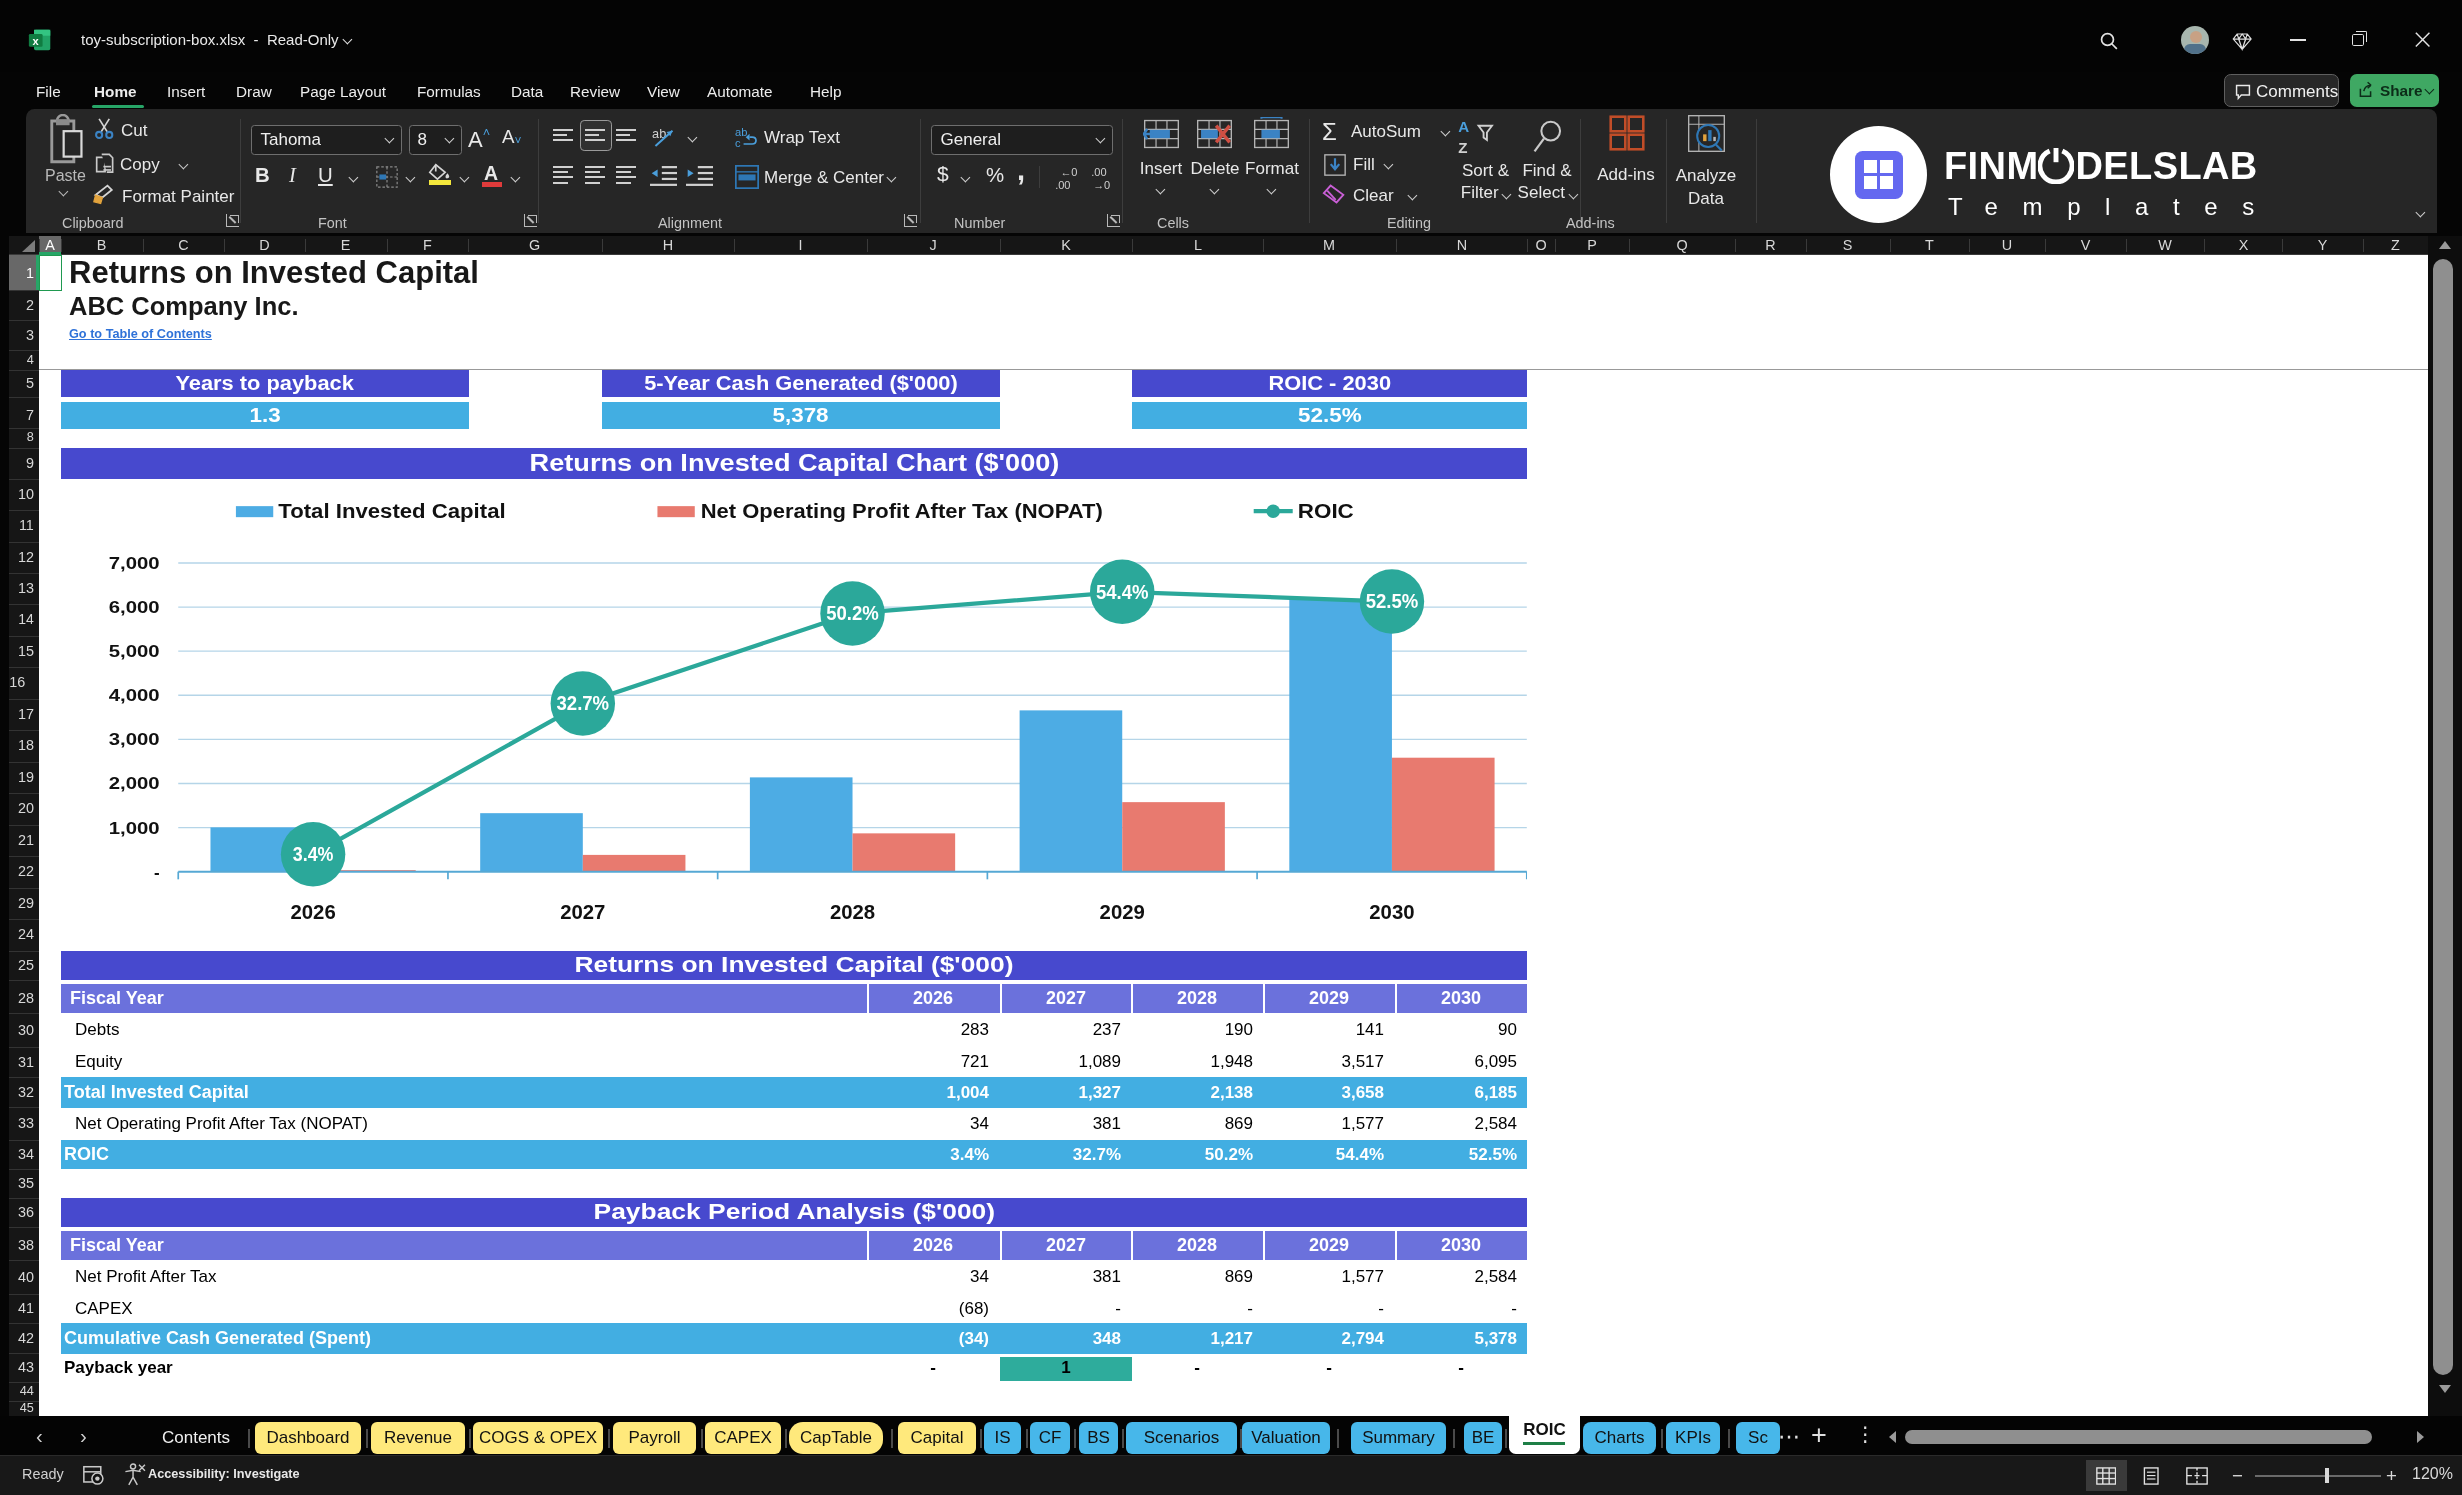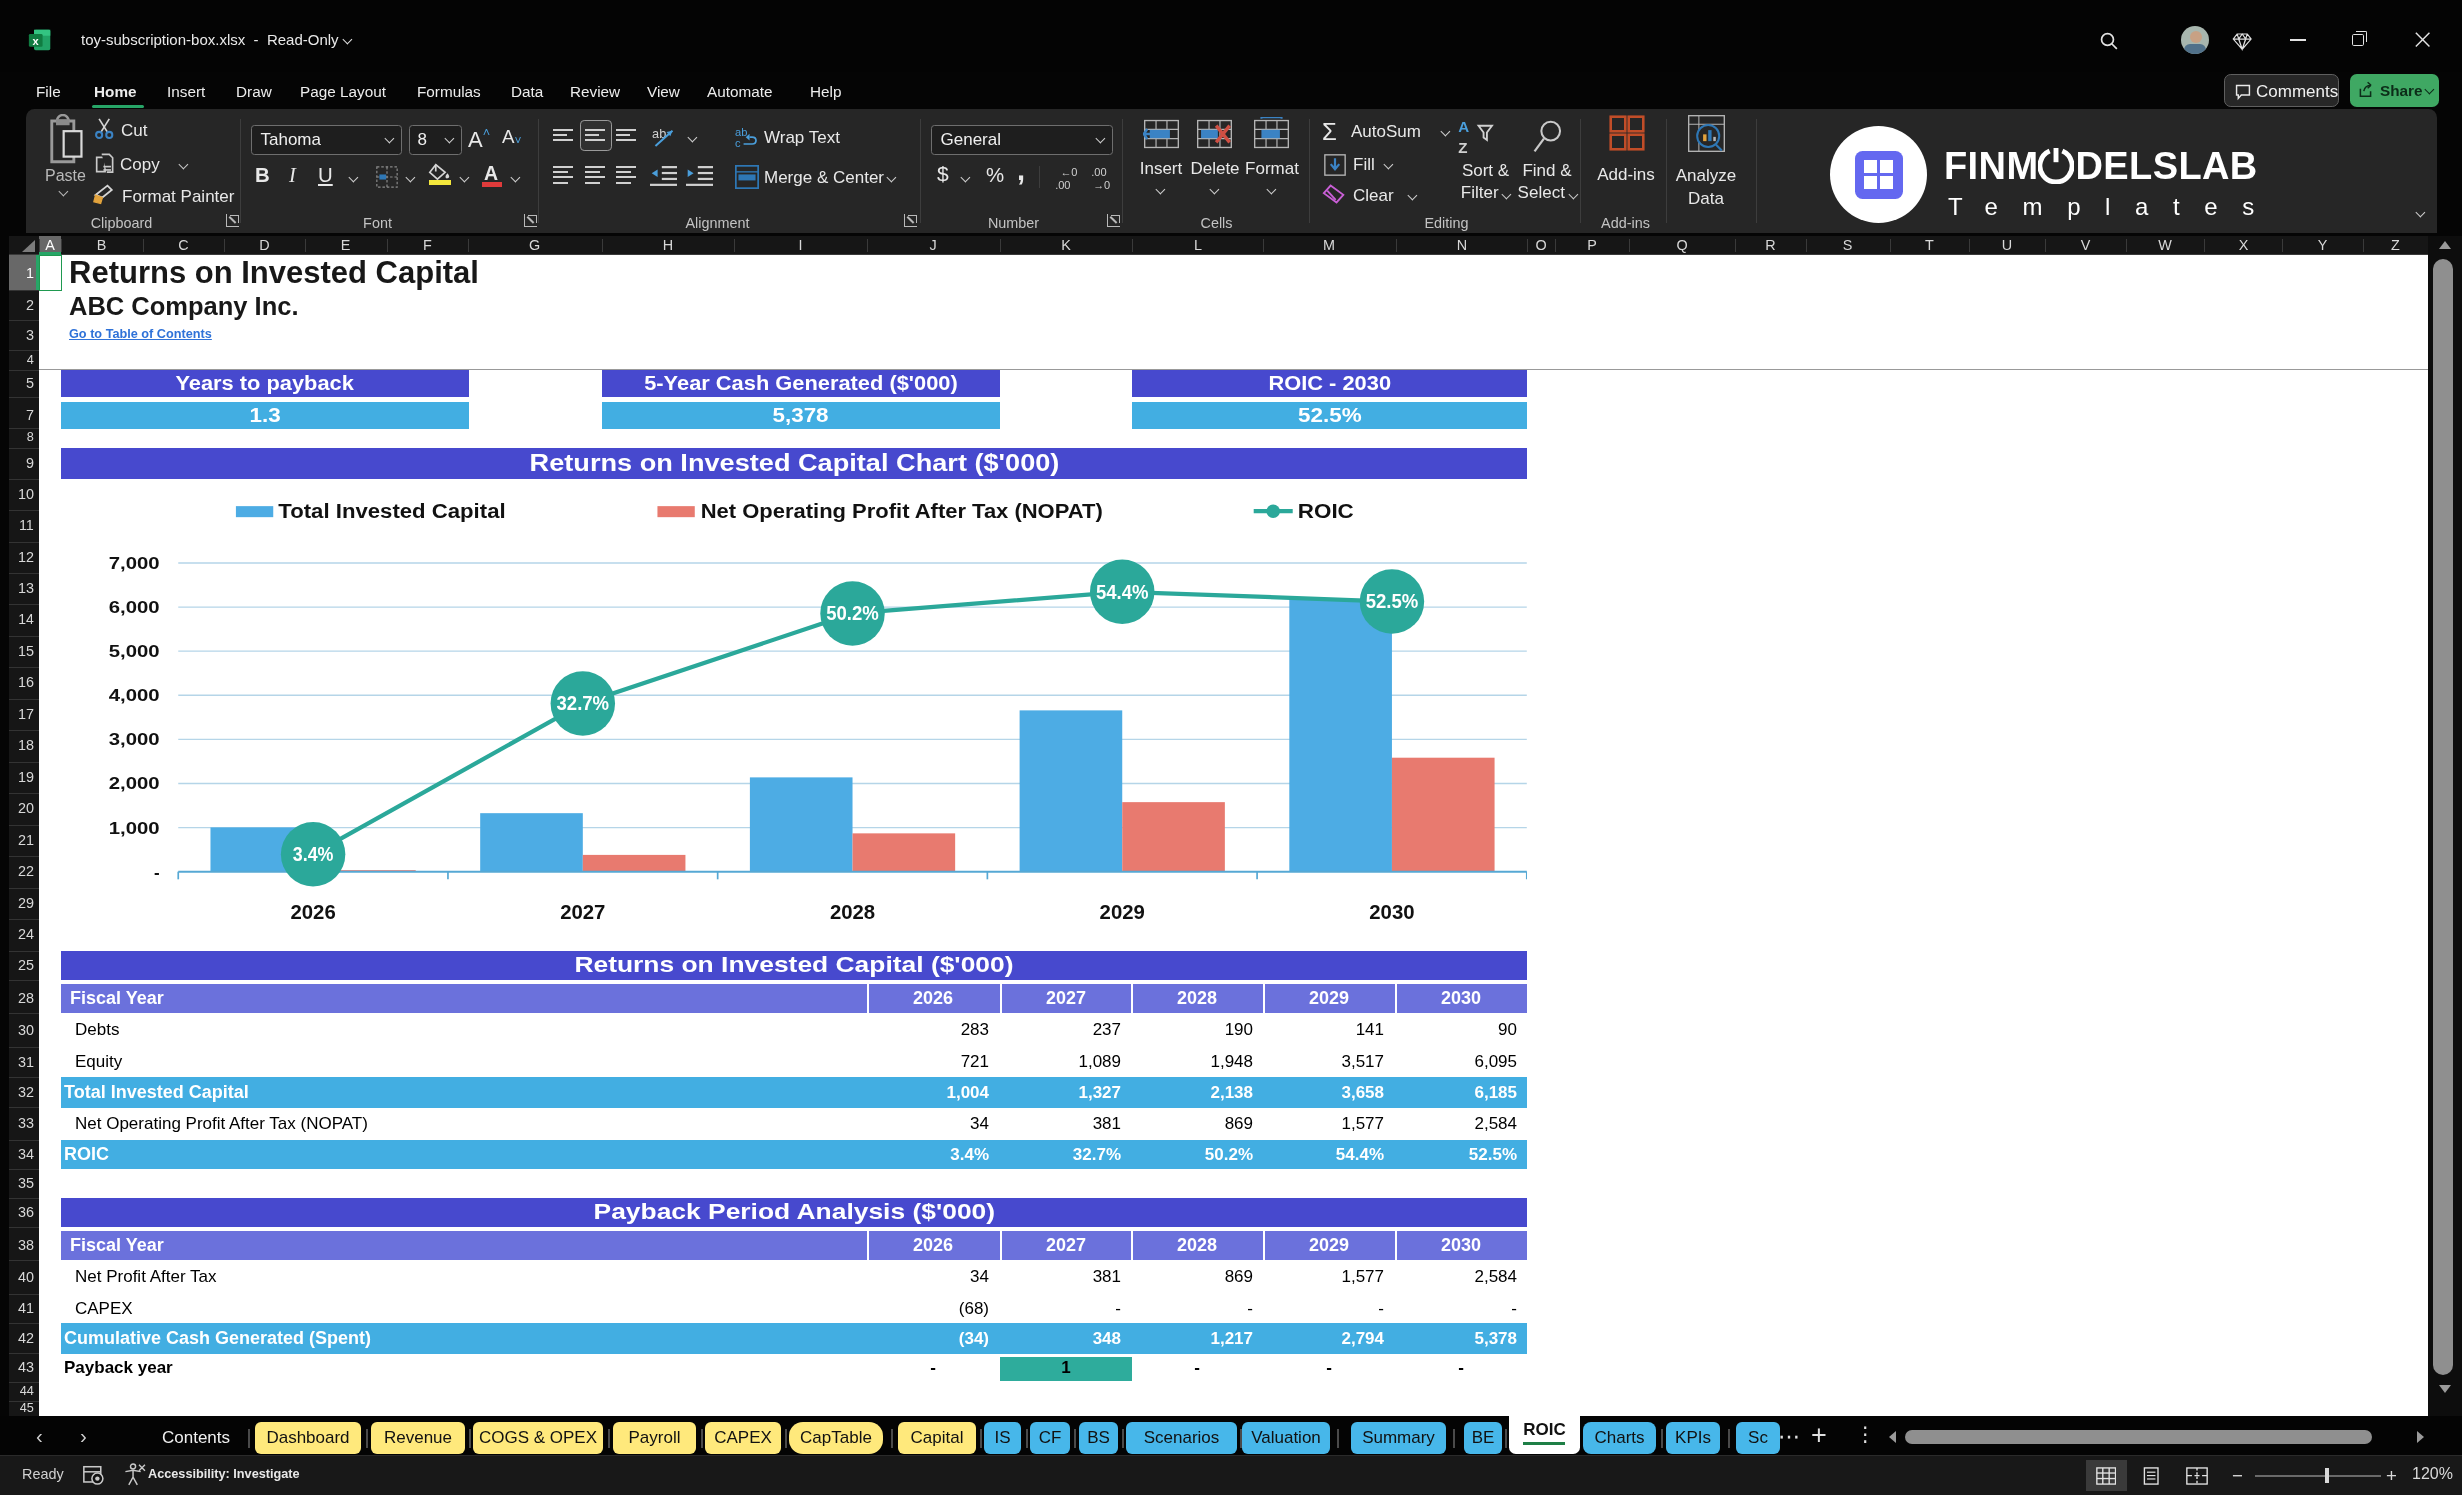--- a/index.html
+++ b/index.html
@@ -1,19 +1,19 @@
 <!DOCTYPE html>
 <html style="font-size:13.6px"><head><meta charset="utf-8"><style>
 *{margin:0;padding:0;box-sizing:border-box;}
 html,body{width:2462px;height:1495px;background:#050505;font-family:"Liberation Sans",sans-serif;overflow:hidden;}
 body{position:relative;}
 .a{position:absolute;}
 .band{position:absolute;background:#4749CE;color:#fff;font-weight:bold;text-align:center;}
 .mitem{position:absolute;color:#ededed;font-size:15.3px;}
-.glab{position:absolute;color:#c3c3c3;font-size:14.4px;text-align:center;}
+.glab{position:absolute;color:#c3c3c3;font-size:14.4px;text-align:left;}
 .rlab{position:absolute;color:#e8e8e8;font-size:17px;}
 .chev{display:inline-block;width:6.8px;height:6.8px;border-right:1.7px solid #cfcfcf;border-bottom:1.7px solid #cfcfcf;transform:rotate(45deg);}
 .launch{position:absolute;width:12.7px;height:12.7px;border-left:1.4px solid #b9b9b9;border-bottom:1.4px solid #b9b9b9;}
 .launch:before{content:"";position:absolute;left:3.4px;top:0.8px;width:7.6px;height:7.6px;border-right:1.4px solid #b9b9b9;border-top:1.4px solid #b9b9b9;}
 .launch:after{content:"";position:absolute;left:3.4px;top:1.7px;width:8.5px;height:1.7px;background:#b9b9b9;transform:rotate(45deg);transform-origin:0 0;}
 </style></head><body>
 
 <div class="a" style="left:0;top:0;width:2462px;height:72px;background:#040404;"></div>
 <svg class="a" style="left:28px;top:28px;" width="24" height="24" viewBox="0 0 28 28">
 <rect x="7" y="2" width="19" height="24" rx="2" fill="#21A366"></rect>
@@ -391,21 +391,21 @@
 <div class="a" style="left:9.3px;top:510px;width:24.6px;height:31.5px;color:#d8d8d8;font-size:14.4px;text-align:right;line-height:31.5px;">11</div>
 <div class="a" style="left:9.3px;top:542px;width:30px;height:0.8px;background:#333;"></div>
 <div class="a" style="left:9.3px;top:542px;width:24.6px;height:31.5px;color:#d8d8d8;font-size:14.4px;text-align:right;line-height:31.5px;">12</div>
 <div class="a" style="left:9.3px;top:573px;width:30px;height:0.8px;background:#333;"></div>
 <div class="a" style="left:9.3px;top:573px;width:24.6px;height:31.5px;color:#d8d8d8;font-size:14.4px;text-align:right;line-height:31.5px;">13</div>
 <div class="a" style="left:9.3px;top:604px;width:30px;height:0.8px;background:#333;"></div>
 <div class="a" style="left:9.3px;top:604px;width:24.6px;height:31.5px;color:#d8d8d8;font-size:14px;text-align:right;line-height:31.5px;">14</div>
 <div class="a" style="left:9.3px;top:636px;width:30px;height:0.8px;background:#333;"></div>
 <div class="a" style="left:9.3px;top:636px;width:24.6px;height:31.5px;color:#d8d8d8;font-size:14.4px;text-align:right;line-height:31.5px;">15</div>
 <div class="a" style="left:9.3px;top:667px;width:30px;height:0.8px;background:#333;"></div>
-<div class="a" style="left:9.3px;top:667px;width:24.6px;height:16px;color:#d8d8d8;font-size:14.4px;text-align:right;line-height:31.5px;">16</div>
+<div class="a" style="left:9.3px;top:667px;width:24.6px;height:16px;color:#d8d8d8;font-size:14.4px;line-height:31.5px;">16</div>
 <div class="a" style="left:9.3px;top:699px;width:30px;height:0.8px;background:#333;"></div>
 <div class="a" style="left:9.3px;top:699px;width:24.6px;height:31.5px;color:#d8d8d8;font-size:14.4px;text-align:right;line-height:31.5px;">17</div>
 <div class="a" style="left:9.3px;top:730px;width:30px;height:0.8px;background:#333;"></div>
 <div class="a" style="left:9.3px;top:730px;width:24.6px;height:31.5px;color:#d8d8d8;font-size:14.4px;text-align:right;line-height:31.5px;">18</div>
 <div class="a" style="left:9.3px;top:762px;width:30px;height:0.8px;background:#333;"></div>
 <div class="a" style="left:9.3px;top:762px;width:24.6px;height:31.5px;color:#d8d8d8;font-size:14.4px;text-align:right;line-height:31.5px;">19</div>
 <div class="a" style="left:9.3px;top:793px;width:30px;height:0.8px;background:#333;"></div>
 <div class="a" style="left:9.3px;top:793px;width:24.6px;height:31.5px;color:#d8d8d8;font-size:14.4px;text-align:right;line-height:31.5px;">20</div>
 <div class="a" style="left:9.3px;top:825px;width:30px;height:0.8px;background:#333;"></div>
 <div class="a" style="left:9.3px;top:825px;width:24.6px;height:31.5px;color:#d8d8d8;font-size:14.4px;text-align:right;line-height:31.5px;">21</div>

